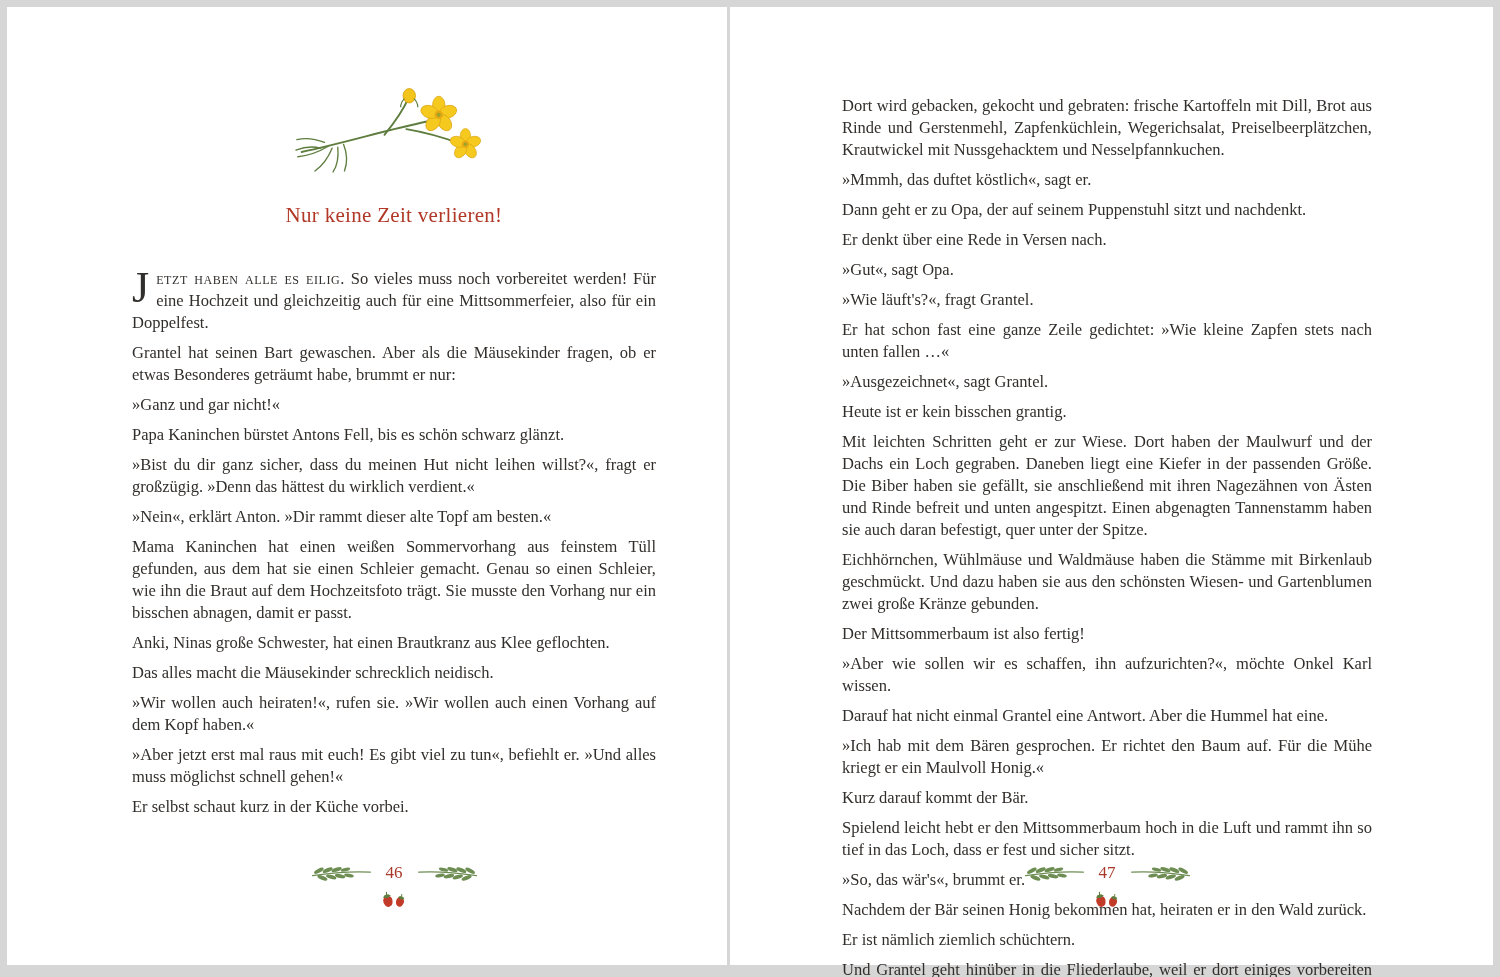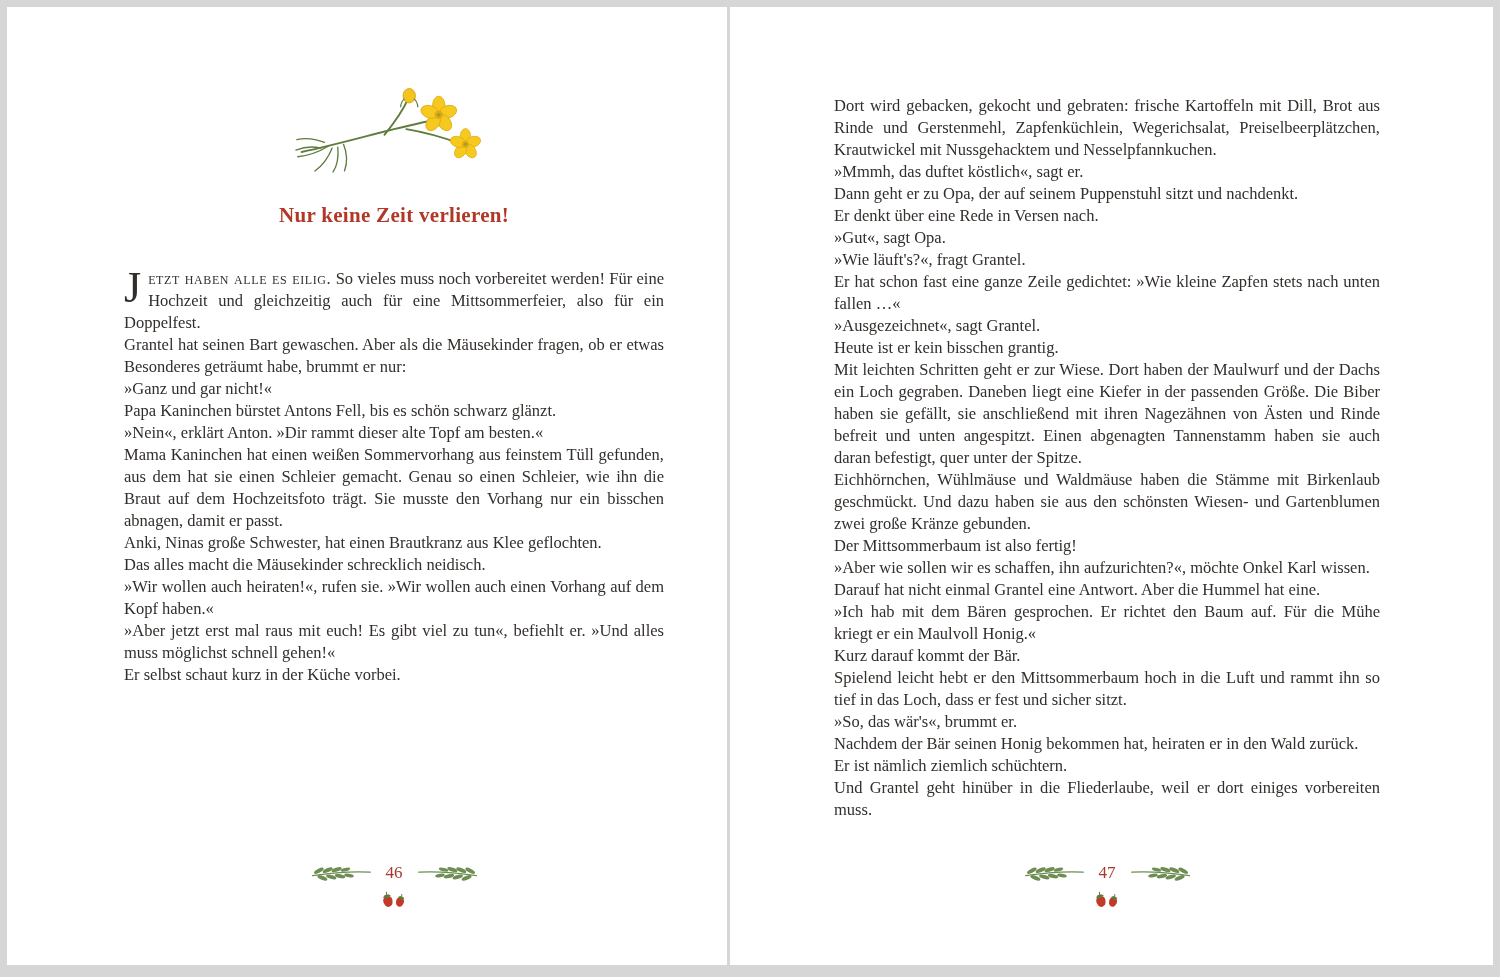--- a/index.html
+++ b/index.html
@@ -26,41 +26,41 @@
 
   .content {
     color: #322e2b;
     font-size: 16.5px;
     line-height: 22px;
   }
   .left .content  { margin-left: 117px; width: 540px; }
   .right .content { margin-left: 104px; width: 546px; margin-top: 88px; }
 
   .para {
-    margin: 0;
+    margin: 8px;
     text-align: justify;
     text-align-last: left;
   }
 
   .illustration {
     margin-top: 76px;
     width: 540px;
     margin-left: 117px;
     text-align: center;
     height: 100px;
   }
   .illustration svg { display: inline-block; }
 
   .chapter-title {
     margin-top: 20px;
     width: 540px;
     margin-left: 117px;
     text-align: center;
     font-size: 21px;
-    font-weight: bold;
+    font-weight: normal;
     letter-spacing: 0.3px;
     color: #b13827;
   }
   .left .content { margin-top: 40px; }
 
   .drop-cap {
     float: left;
     font-size: 44px;
     line-height: 36px;
     padding: 2px 7px 0 0;
@@ -180,20 +180,21 @@
     </div>
 
     <h1 class="chapter-title">Nur keine Zeit verlieren!</h1>
 
     <div class="content">
       <p class="para"><span class="drop-cap">J</span><span class="small-caps">etzt haben alle es eilig.</span> <span>So vieles muss noch vorbereitet werden! Für eine Hochzeit und gleichzeitig auch für eine Mittsommerfeier, also für ein Doppelfest.</span></p>
       <div>
           <p class="para">Grantel hat seinen Bart gewaschen. Aber als die Mäusekinder fragen, ob er etwas Besonderes geträumt habe, brummt er nur:</p>
           <p class="para">»Ganz und gar nicht!«</p>
           <p class="para">Papa Kaninchen bürstet Antons Fell, bis es schön schwarz glänzt.</p>
+          <p class="para">»Bist du dir ganz sicher, dass du meinen Hut nicht leihen willst?«, fragt er großzügig. »Denn das hättest du wirklich verdient.«</p>
           <p class="para">»Nein«, erklärt Anton. »Dir rammt dieser alte Topf am besten.«</p>
           <p class="para">Mama Kaninchen hat einen weißen Sommervorhang aus feinstem Tüll gefunden, aus dem hat sie einen Schleier gemacht. Genau so einen Schleier, wie ihn die Braut auf dem Hochzeitsfoto trägt. Sie musste den Vorhang nur ein bisschen abnagen, damit er passt.</p>
           <p class="para">Anki, Ninas große Schwester, hat einen Brautkranz aus Klee geflochten.</p>
           <p class="para">Das alles macht die Mäusekinder schrecklich neidisch.</p>
           <p class="para">»Wir wollen auch heiraten!«, rufen sie. »Wir wollen auch einen Vorhang auf dem Kopf haben.«</p>
           <p class="para">»Aber jetzt erst mal raus mit euch! Es gibt viel zu tun«, befiehlt er. »Und alles muss möglichst schnell gehen!«</p>
           <p class="para">Er selbst schaut kurz in der Küche vorbei.</p>
         </div>
     </div>
 

